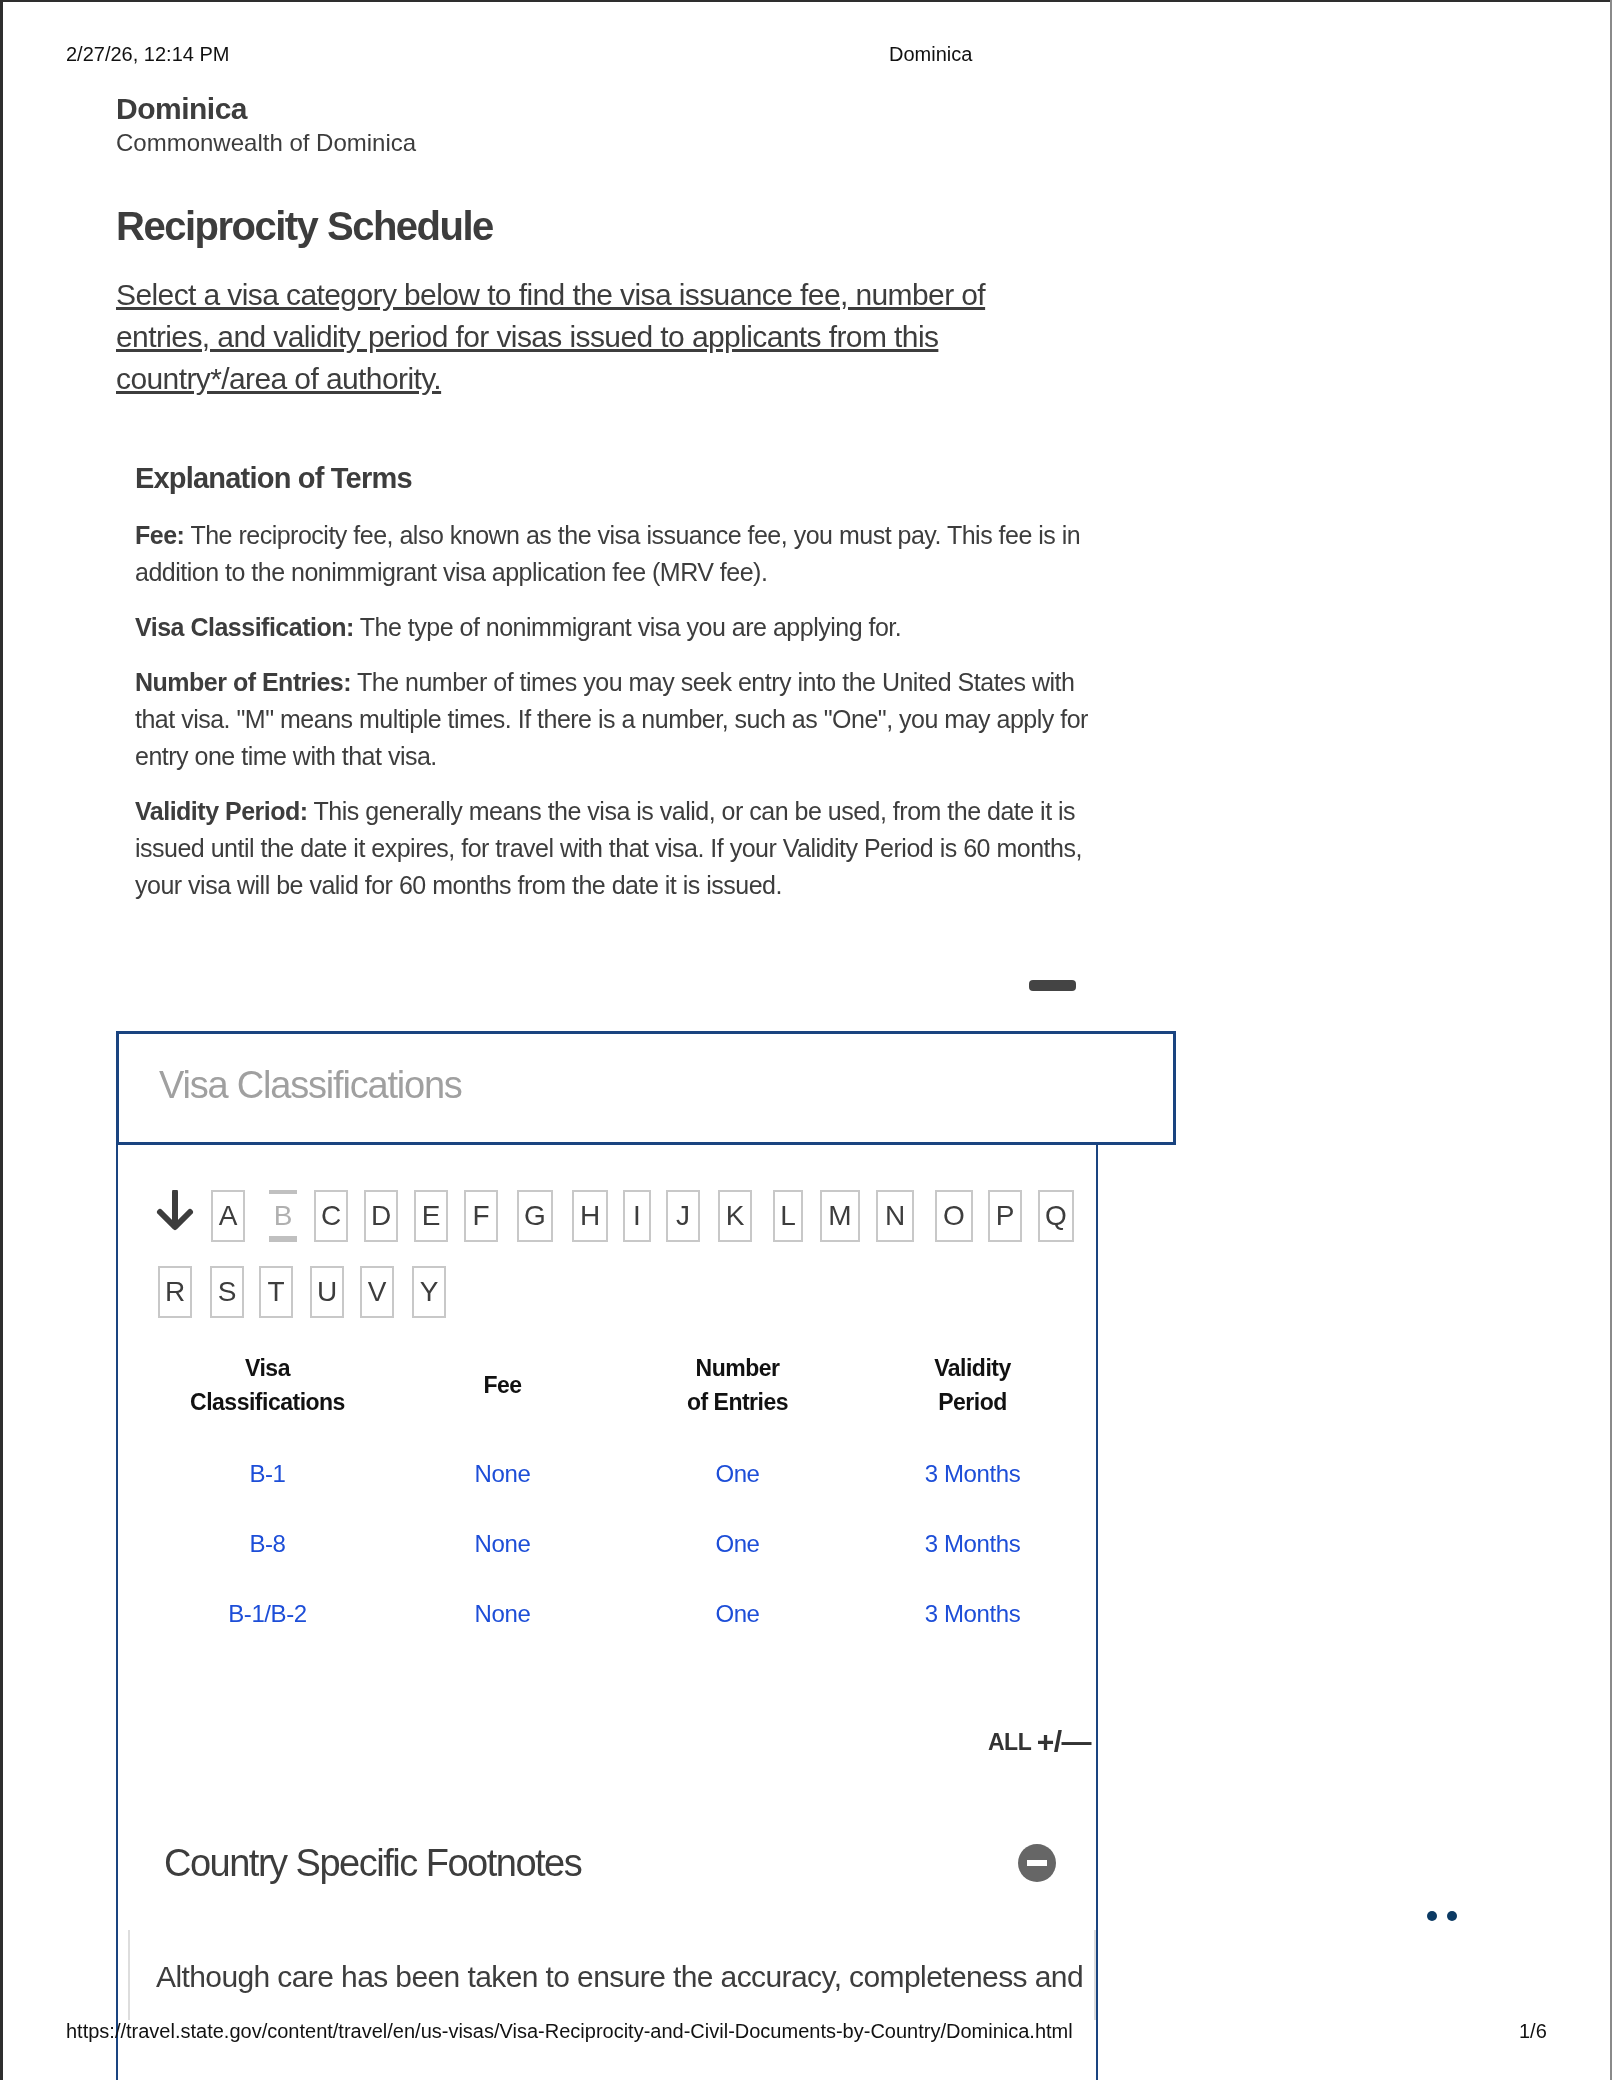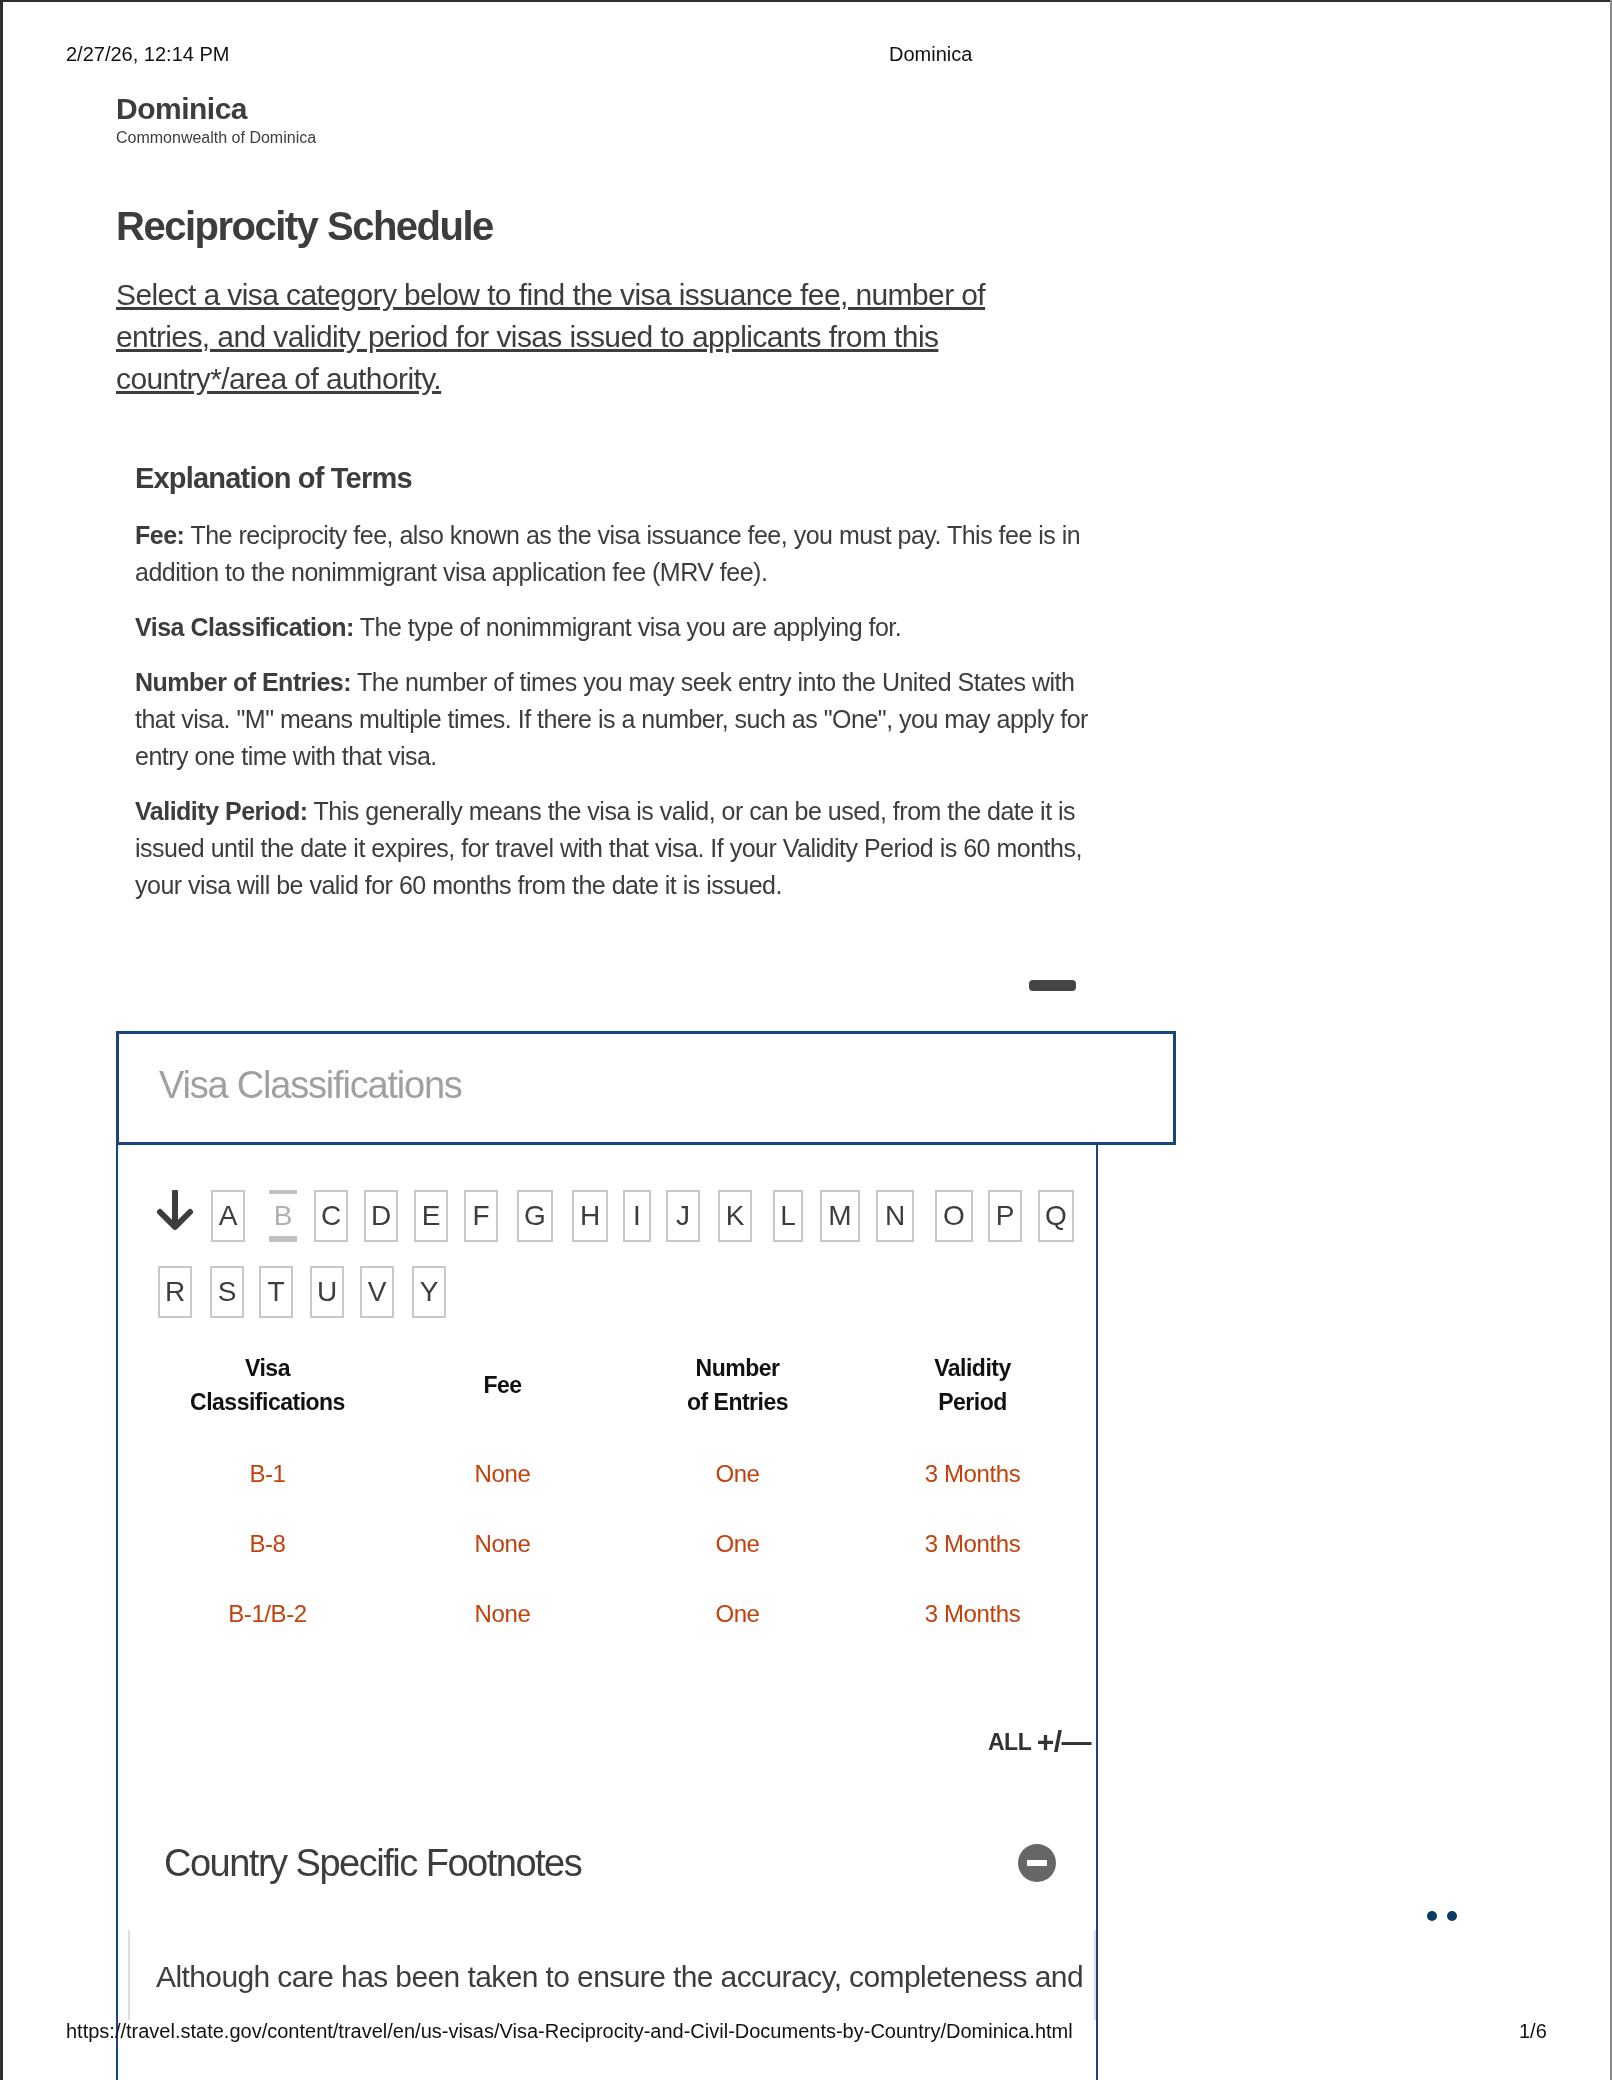--- a/index.html
+++ b/index.html
@@ -12,21 +12,21 @@
   .frame-top { position: absolute; left: 0; top: 0; width: 1612px; height: 2px; background: #2e2e2e; }
   .frame-left { position: absolute; left: 0; top: 0; width: 3px; height: 2080px; background: #2e2e2e; }
   .frame-right { position: absolute; right: 0; top: 0; width: 2px; height: 2080px; background: #8a8a8a; }
 
   .print-date { position: absolute; left: 66px; top: 43px; font-size: 20px; color: #111; }
   .print-title { position: absolute; left: 889px; top: 43px; font-size: 20px; color: #111; }
   .print-url { position: absolute; left: 66px; top: 2020px; font-size: 20px; color: #111; white-space: nowrap; text-align: right; }
   .print-page { position: absolute; left: 1519px; top: 2020px; font-size: 20px; color: #111; }
 
   .country-name { position: absolute; left: 116px; top: 92px; font-size: 30px; font-weight: bold; color: #3d3d3d; letter-spacing: -0.5px; }
-  .country-sub { position: absolute; left: 116px; top: 129px; font-size: 16px; color: #3d3d3d; }
+  .country-sub { position: absolute; left: 116px; top: 129px; font-size: 24px; color: #3d3d3d; }
   .page-heading { position: absolute; left: 116px; top: 196px; font-size: 40px; font-weight: bold; color: #3d3d3d; letter-spacing: -1.5px; margin-top: 8px; }
   .intro { position: absolute; left: 116px; top: 274px; width: 960px; font-size: 30px; line-height: 42px; color: #3d3d3d; letter-spacing: -0.6px; text-decoration: underline; }
 
   .terms { position: absolute; left: 135px; top: 462px; width: 960px; }
   .terms-heading { font-size: 29px; font-weight: bold; color: #3d3d3d; letter-spacing: -0.8px; margin: 0 0 22px 0; }
   .term { font-size: 25px; line-height: 37px; color: #3d3d3d; margin: 0 0 18px 0; letter-spacing: -0.5px; }
   .term b { font-weight: bold; }
 
   .collapse-bar { position: absolute; left: 1029px; top: 980px; width: 47px; height: 11px; background: #444; border-radius: 4px; cursor: pointer; }
 
@@ -36,21 +36,21 @@
 
   .arrow-icon { position: absolute; left: 155px; top: 1190px; width: 40px; height: 42px; }
   .letter { position: absolute; height: 52px; border: 2px solid #c8c8c8; box-sizing: border-box;
     font-size: 28px; color: #3d3d3d; display: flex; align-items: center; justify-content: center; cursor: pointer; background: #fff; }
   .letter.disabled { border-color: transparent; color: #b0b0b0; }
   .letter.disabled::before { content: ""; position: absolute; top: -2px; left: 1px; right: 1px; height: 4px; background: #c0c0c0; }
   .letter.disabled::after { content: ""; position: absolute; bottom: -2px; left: 1px; right: 1px; height: 6px; background: #c0c0c0; }
 
   table.visa-table { position: absolute; left: 150px; top: 1345px; width: 940px; border-collapse: collapse; table-layout: fixed; }
   .visa-table th { font-size: 23px; font-weight: bold; color: #111; text-align: center; line-height: 34px; height: 80px; padding: 0; letter-spacing: -0.5px; }
-  .visa-table td { font-size: 24px; color: #c2410c; text-align: center; height: 70px; padding: 0; letter-spacing: -0.4px; }
+  .visa-table td { font-size: 24px; color: #1d4ed8; text-align: center; height: 70px; padding: 0; letter-spacing: -0.4px; }
   .visa-table tbody tr:first-child td { padding-top: 14px; }
 
   .all-toggle { position: absolute; left: 988px; top: 1725px; font-size: 23px; font-weight: bold; color: #333; cursor: pointer; white-space: nowrap; letter-spacing: -0.5px; }
   .all-toggle .sym { font-size: 30px; vertical-align: -2px; }
 
   .fn-heading { position: absolute; left: 164px; top: 1842px; font-size: 38px; color: #3d3d3d; letter-spacing: -1.5px; font-weight: normal; }
   .fn-toggle { position: absolute; left: 1018px; top: 1844px; width: 38px; height: 38px; border-radius: 50%; background: #666; cursor: pointer; }
   .fn-toggle::after { content: ""; position: absolute; left: 9px; top: 16px; width: 20px; height: 6px; background: #fff; }
   .fn-quote { position: absolute; left: 128px; top: 1930px; width: 968px; height: 90px; border-left: 2px solid #ddd; border-right: 2px solid #ddd; box-sizing: border-box; }
   .fn-text { position: absolute; left: 156px; top: 1960px; font-size: 30px; color: #3d3d3d; white-space: nowrap; letter-spacing: -0.6px; }

